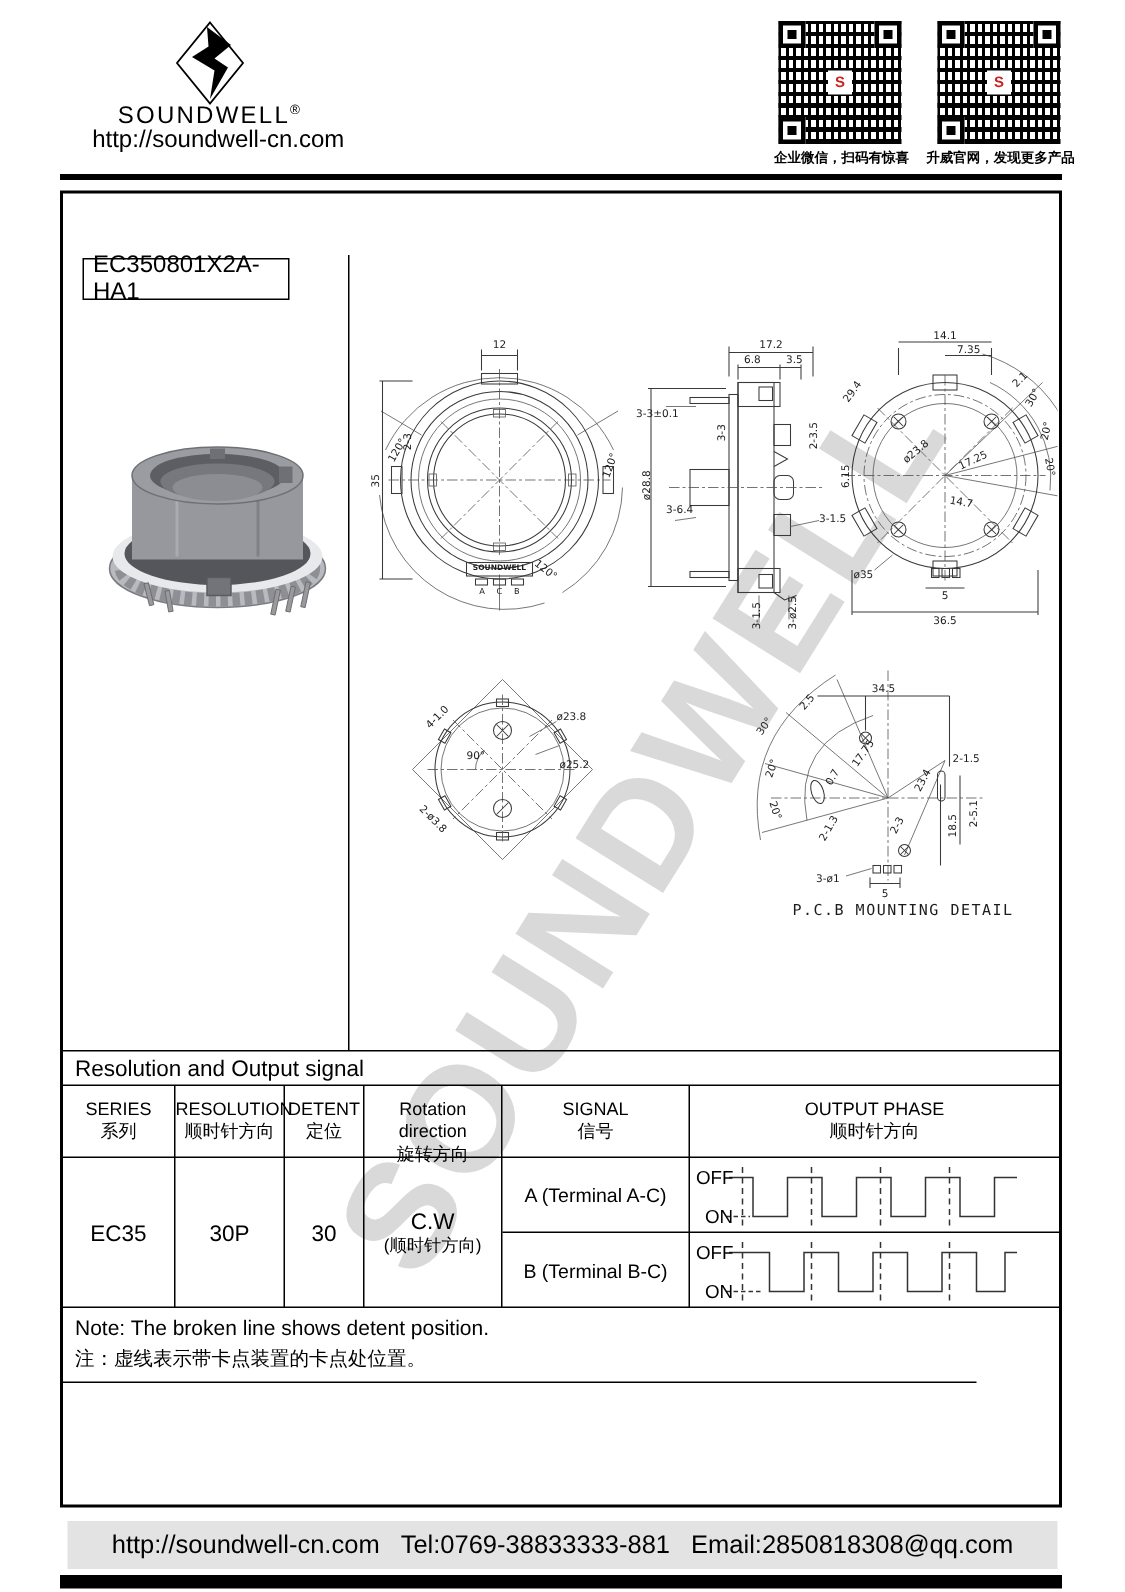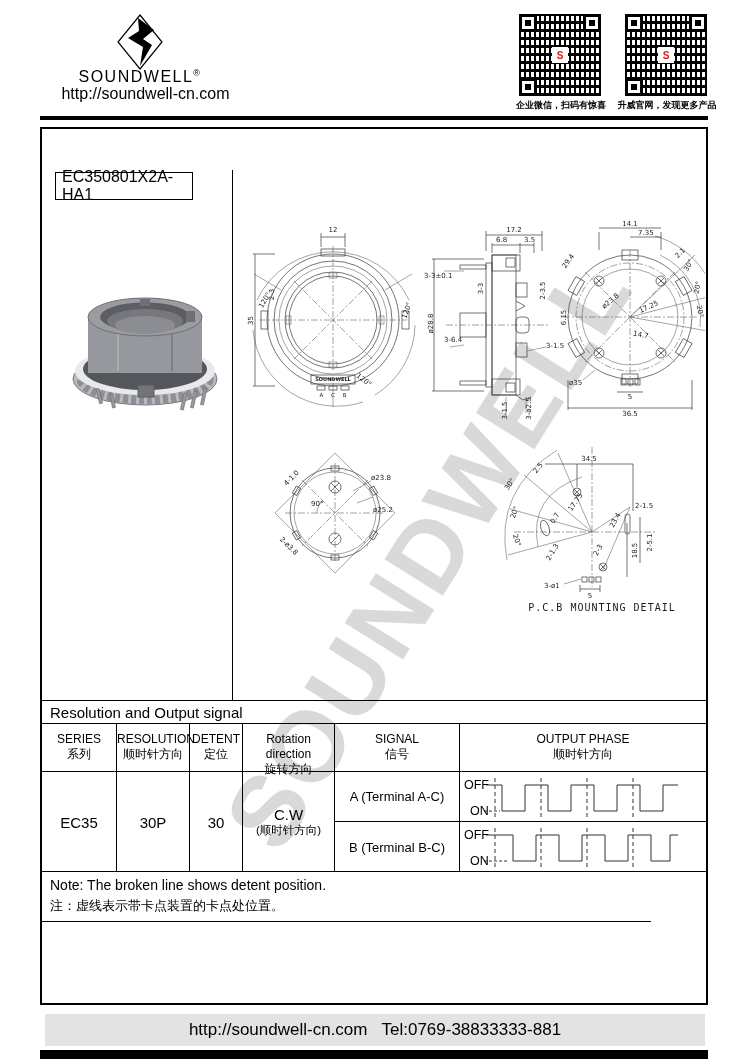--- a/index.html
+++ b/index.html
@@ -411,16 +411,17 @@
 
   <div class="cell" style="left:0;top:743px;width:609px;height:50px;border-bottom:1px solid #000;">
     <div style="font-size:14px;padding:5px 0 0 8px;">Note: The broken line shows detent position.</div>
     <div style="font-size:13px;padding:4px 0 0 8px;">注：虚线表示带卡点装置的卡点处位置。</div>
   </div>
 </div>
 
 <div class="abs" style="left:45px;top:1014px;width:660px;height:32px;background:#e3e3e3;display:flex;align-items:center;justify-content:center;font-size:17px;gap:14px;">
   <span>http://soundwell-cn.com</span>
   <span>Tel:0769-38833333-881</span>
+  <span>Email:2850818308@qq.com</span>
 </div>
 <div class="abs" style="left:40px;top:1050px;width:668px;height:9px;background:#000;"></div>
 
 </div>
 
 </body></html>

